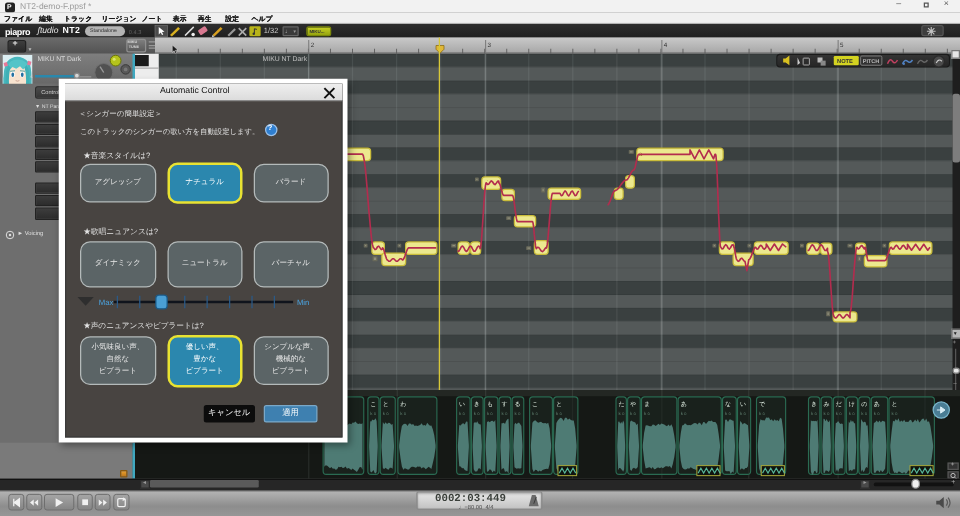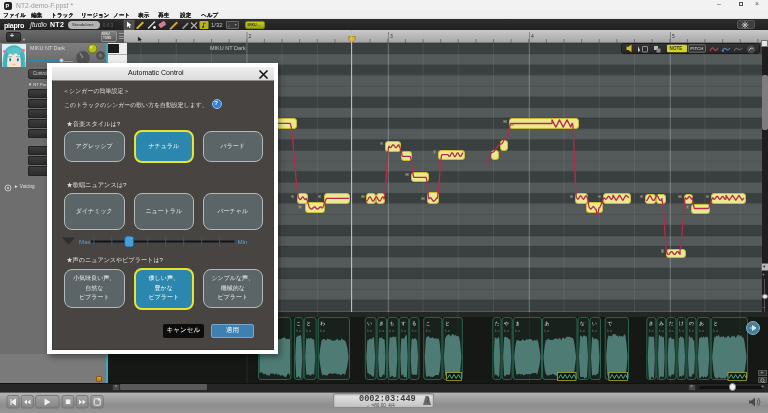--- a/index.html
+++ b/index.html
@@ -381,21 +381,21 @@
     </defs>
 <path d="M11 7 V13 M15.5 7 L11.5 10 L15.5 13 Z" stroke="#f0f0f0" stroke-width="1" fill="#f0f0f0"></path>
 <path d="M27 7.5 L24 10 L27 12.5 Z M30.5 7.5 L27.5 10 L30.5 12.5 Z" fill="#f0f0f0"></path>
 <path d="M44.5 6.5 L50.5 10 L44.5 13.5 Z" fill="#f0f0f0"></path>
 <rect x="65.8" y="7.5" width="4.6" height="4.6" fill="#f0f0f0"></rect>
 <path d="M79 7.5 L82 10 L79 12.5 Z M82.5 7.5 L85.5 10 L82.5 12.5 Z" fill="#f0f0f0"></path>
 <rect x="94.2" y="6.8" width="6" height="6.4" rx="1" fill="none" stroke="#f0f0f0" stroke-width="1"></rect>
     <path d="M98.5 5.8 L100.5 7.8 L98 8.8" fill="#f0f0f0"></path>
 </svg>
 <div class="abs" style="left:333.0px;top:393.0px;width:101.0px;height:15.0px;background:linear-gradient(#e8e8e8,#c2c2c2);border-radius:2px;border:1px solid #8a8a8a;box-shadow:inset 0 1px 2px rgba(0,0,0,0.3)"></div>
-<div class="txt" style="left:359px;top:393.8px;font-size:8.6px;color:#3a3f3a;font-family:'Liberation Mono',monospace;font-weight:bold">0002:03:449</div>
+<div class="txt" style="left:348px;top:393.8px;font-size:8.6px;color:#3a3f3a;font-family:'Liberation Mono',monospace;font-weight:bold">0002:03:449</div>
 <div class="txt" style="left:367.0px;top:403.0px;font-size:4.6px;color:#4a4a4a;">♩=80.00&nbsp;&nbsp;4/4</div>
 <svg class="abs" style="left:421px;top:395px" width="12" height="11" viewBox="0 0 12 11">
     <path d="M4.5 1 L7.5 1 L10 10 L2 10 Z" fill="#6a6a6a"></path>
     <path d="M6 8 L8 2.5" stroke="#3a3a3a" stroke-width="0.8"></path>
   </svg>
 <svg class="abs" style="left:748px;top:396.5px" width="14" height="10" viewBox="0 0 14 10">
     <path d="M1 3.5 H3.5 L7 0.5 V9.5 L3.5 6.5 H1 Z" fill="#4a4a4a"></path>
     <path d="M9 2.5 Q11 5 9 7.5 M10.5 1 Q13.5 5 10.5 9" stroke="#5a5a5a" stroke-width="1" fill="none"></path>
   </svg>
 <div class="abs" style="left:0.0px;top:43.0px;width:107.0px;height:311.0px;background:#747474"></div>

